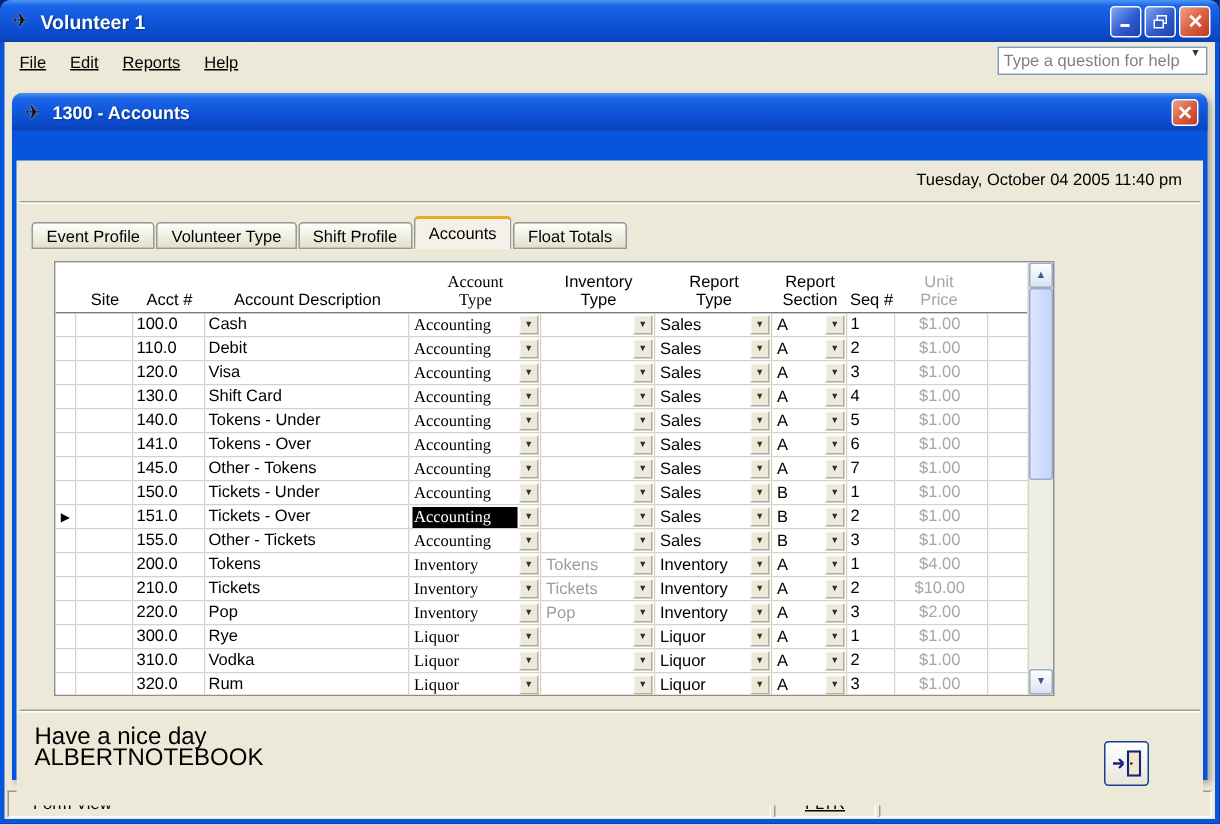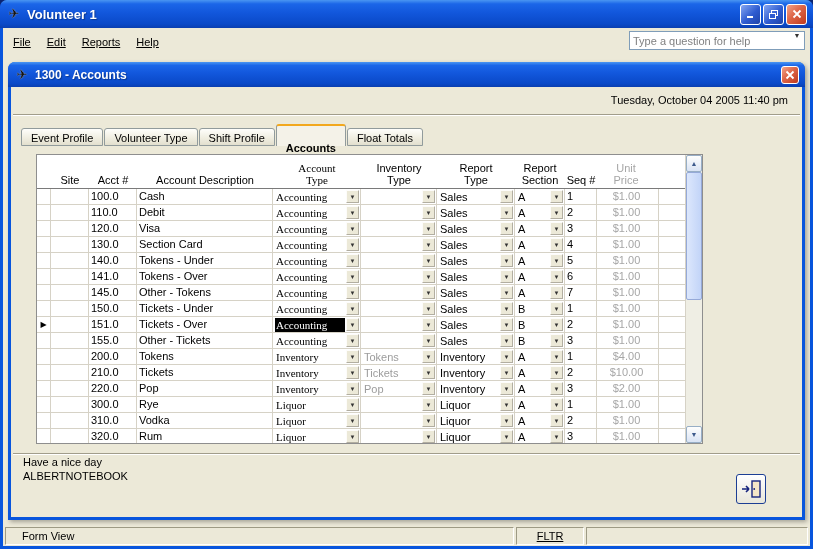--- a/index.html
+++ b/index.html
@@ -21,50 +21,50 @@
   .tb-btn { width:21px; height:21px; border:1px solid #fff; border-radius:3px;
     display:flex; align-items:center; justify-content:center; cursor:default; }
   .tb-btn.blue { background:linear-gradient(135deg,#86A7F2 0%,#2E5BD0 55%,#1E43A8 100%); }
   .tb-btn.red  { background:linear-gradient(135deg,#F2A288 0%,#DD6547 45%,#C03A1D 100%); }
   .tb-btn.small { width:18px; height:18px; }
 
   
   .menubar { height:26px; background:#ECE9D8; display:flex; align-items:center;
     padding:0 2px; position:relative; flex:none;text-decoration:underline; }
   .menu-item { font-size:11px; padding:4px 8px; color:#000; }
-  .help-combo { position:absolute; right:5px; top:3px; width:176px; height:19px;
+  .help-combo { position:absolute; right:5px; top:3px; width:140px; height:19px;
     background:#fff; border:1px solid #7F9DB9; display:flex; }
   .help-input { flex:1; min-width:0; border:none; outline:none; font-size:11px; padding:0 3px;
     color:#444; background:transparent; font-family:"Liberation Sans",sans-serif; }
   .help-input::placeholder { color:#808080; }
   .help-arrow { width:14px; font-size:7px; color:#333; text-align:center; flex:none; }
 
   
   .workspace { height:472px; position:relative; background:#ECE9D8; flex:none; }
   .child-window { position:absolute; left:5px; top:8px; width:797px; height:458px;
     background:#0855DD; padding:0 3px 3px; border-radius:7px 7px 0 0;
     box-shadow:2px 2px 4px rgba(0,0,0,.3); }
   .child-titlebar { height:25px; margin:0 -3px; border-radius:7px 7px 0 0;
     background:linear-gradient(180deg,#4A96F2 0%,#1B66E8 14%,#1257DC 45%,#0A49C8 86%,#0A3FB0 100%);
     display:flex; align-items:center; padding:0 6px; }
   .child-title { color:#fff; font-weight:bold; font-size:12px; flex:1; margin-left:5px;
     text-shadow:1px 1px 1px #0A3890; white-space:nowrap; }
-  .child-body { position:relative; height:430px; background:#ECE9D8; }
+  .child-body { position:relative; height:430px; background:#ECE9D8;margin-top:20px; }
 
   .date-row { text-align:right; font-size:11px; color:#000; padding:7px 14px 4px 0; }
   .hsep { border-top:1px solid #A19D8B; border-bottom:1px solid #fff; margin:4px 2px 0; height:2px; }
   .bottom-sep { position:absolute; left:2px; right:2px; bottom:62px; margin:0; }
 
   
   .tab-row { display:flex; align-items:flex-end; margin:8px 0 0 10px; height:22px; }
   .tab { font-size:11px; padding:3px 9px 2px; height:18px; line-height:12px; color:#000;
     background:linear-gradient(180deg,#FEFEFB,#F0EEE1 55%,#E2DFCE);
     border:1px solid #919B9C; margin-right:1px; border-radius:3px 3px 0 0; white-space:nowrap; }
-  .tab.active { height:22px; padding-top:16px; background:#F4F2E8; border-bottom:none;
-    border-top:2px solid #F2A81D; font-weight:bold; }
+  .tab.active { height:22px; padding-top:4px; background:#F4F2E8; border-bottom:none;
+    border-top:2px solid #F2A81D; font-weight:normal; }
 
   
   .table-wrap { display:flex; margin:8px 0 0 25px; width:667px; height:290px;
     border:1px solid #8E8E8E; background:#fff; }
   .grid { width:648px; overflow:hidden; }
   .thead { display:flex; height:34px; border-bottom:1px solid #7A7A7A; background:#fff; }
   .hcell { display:flex; align-items:flex-end; justify-content:center; text-align:center;
     font-size:11px; line-height:12px; white-space:pre-line; padding-bottom:2px; color:#000; }
   .tbody { height:254px; overflow:hidden; }
   .trow { display:flex; height:16px; }
@@ -94,21 +94,21 @@
   .vscroll { width:17px; background:#EFEEE4; display:flex; flex-direction:column;
     border-left:1px solid #D6D2C6; }
   .sb-btn { height:17px; flex:none; background:linear-gradient(180deg,#FEFEFD,#D9E3F4);
     border:1px solid #97AEC6; border-radius:2px; font-size:7px; color:#3D5A8C;
     text-align:center; line-height:15px; }
   .sb-thumb { height:128px; flex:none; background:linear-gradient(90deg,#DCE7FC,#C2D4F8);
     border:1px solid #95A9D8; border-radius:2px; }
   .sb-track-rest { flex:1; }
 
   
-  .goodbye { position:absolute; left:12px; bottom:34px; font-size:11px; line-height:14px; color:#000; }
+  .goodbye { position:absolute; left:12px; bottom:24px; font-size:16px; line-height:14px; color:#000; }
   .exit-btn { position:absolute; right:36px; bottom:13px; width:30px; height:30px;
     background:linear-gradient(180deg,#FFFFFF,#E8E6DA); border:1px solid #1C3E94;
     border-radius:3px; display:flex; align-items:center; justify-content:center; }
 
   
   .statusbar { height:20px; display:flex; gap:2px; padding:1px 2px; background:#ECE9D8;
     align-items:stretch; flex:none; margin-top:auto; }
   .sb-panel { border:1px solid; border-color:#9D9A84 #FFFFFF #FFFFFF #9D9A84;
     font-size:11px; padding:2px 16px; background:#ECE9D8; color:#000; white-space:nowrap; overflow:hidden; }
   .sb-panel.main { flex:1; }
@@ -269,21 +269,21 @@
                     <span class="combo-btn">▼</span>
     </div>
     <div class="cell c-seq">3</div>
     <div class="cell c-price">$1.00</div>
     <div class="cell c-fill"></div>
   </div>
                 <div class="trow">
     <div class="cell c-sel"><span class="sel-arrow"></span></div>
     <div class="cell c-site"></div>
     <div class="cell c-acct">130.0</div>
-    <div class="cell c-desc">Section Card</div>
+    <div class="cell c-desc">Shift Card</div>
     <div class="cell c-atype combo">
       <span class="val">Accounting</span>
                     <span class="combo-btn">▼</span>
     </div>
     <div class="cell c-itype combo">
       <span class="val"></span>
                     <span class="combo-btn">▼</span>
     </div>
     <div class="cell c-rtype combo">
       <span class="val">Sales</span>

